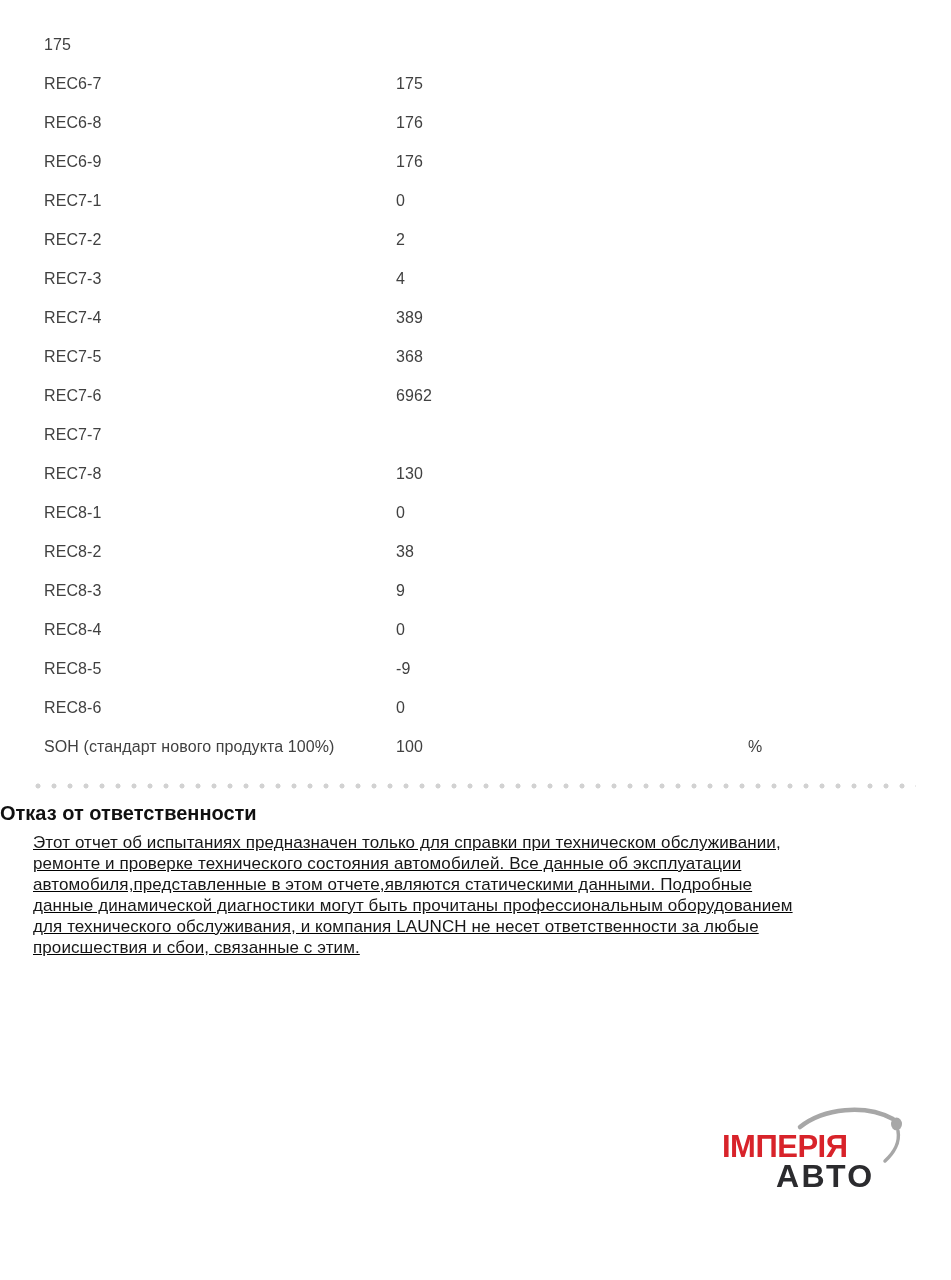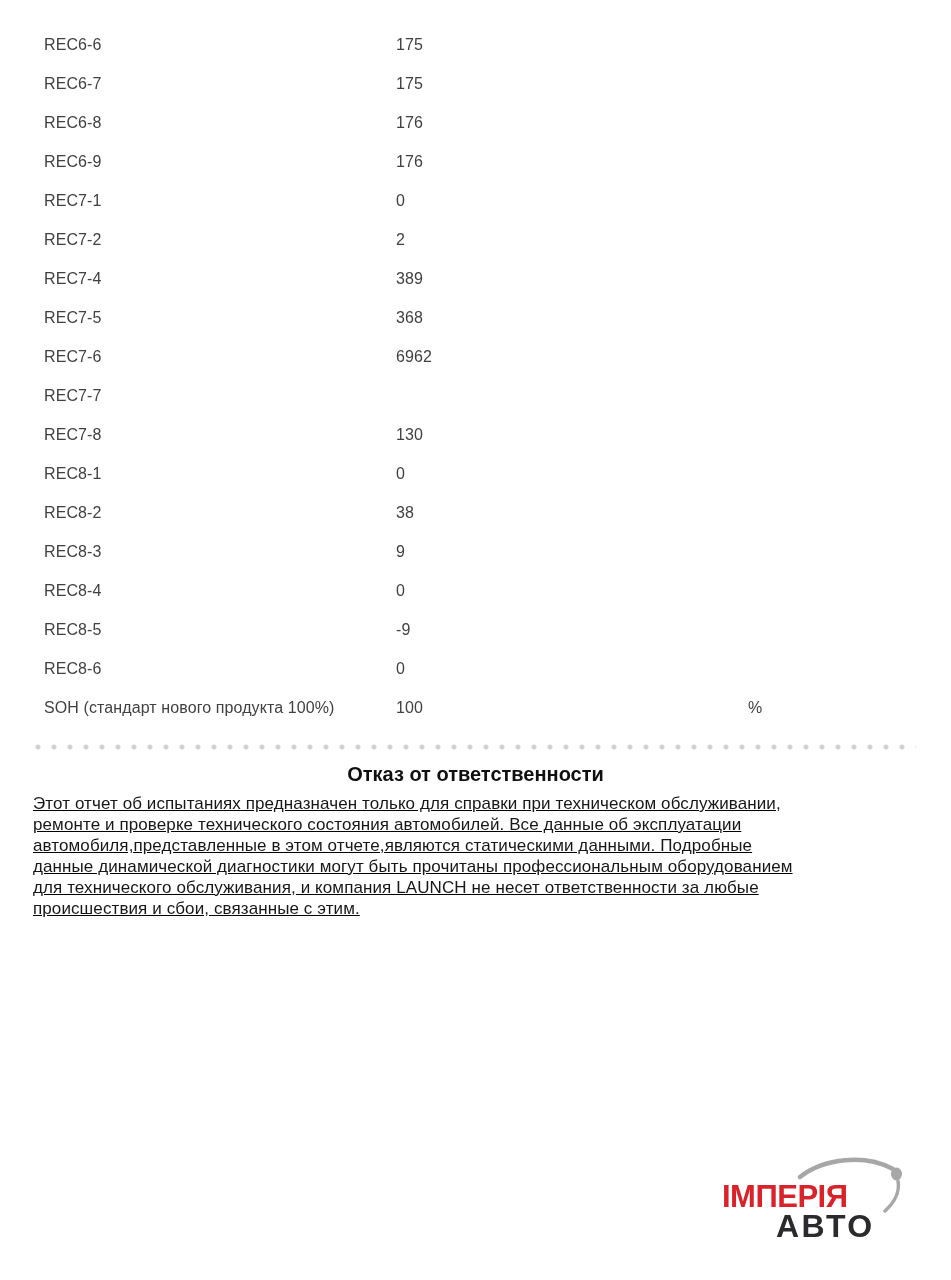--- a/index.html
+++ b/index.html
@@ -34,55 +34,53 @@
     height: 6px;
     margin: 17px 35px 0 35px;
     background-image: radial-gradient(circle at 3px 3px, #d2d2d2 2.1px, rgba(210,210,210,0) 2.9px);
     background-size: 16px 6px;
     background-repeat: repeat-x;
   }
 
   
   .disclaimer-title {
     margin-top: 13px;
-    text-align: center;
     font-size: 20px;
     font-weight: bold;
     color: #101010;
   }
   .disclaimer-body { margin: 7px 30px 0 33px; text-decoration: underline; }
   .disclaimer-body .line {
     font-size: 17px;
     line-height: 21px;
     color: #171717;
     white-space: nowrap;
     letter-spacing: 0.1px;
   }
 
   
   .logo {
     position: absolute;
     left: 688px;
-    top: 1150px;
+    top: 1100px;
     width: 238px;
     height: 96px;
   }
   .logo svg { display: block; width: 238px; height: 96px; }
   .logo-word-top   { font-family: "Liberation Sans", sans-serif; font-weight: bold; font-size: 31px; letter-spacing: -0.5px; }
   .logo-word-bottom{ font-family: "Liberation Sans", sans-serif; font-weight: bold; font-size: 32px; letter-spacing: 2.5px; }
 </style>
 </head>
 <body>
 
 <div class="page">
 
   <div class="rows">
 
   <div class="row">
-        <div class="cell label">REC6-6</div>
         <div class="cell value">175</div>
         <div class="cell unit"></div>
       </div>
       <div class="row">
         <div class="cell label">REC6-7</div>
         <div class="cell value">175</div>
         <div class="cell unit"></div>
       </div>
       <div class="row">
         <div class="cell label">REC6-8</div>
@@ -95,20 +93,25 @@
         <div class="cell unit"></div>
       </div>
       <div class="row">
         <div class="cell label">REC7-1</div>
         <div class="cell value">0</div>
         <div class="cell unit"></div>
       </div>
       <div class="row">
         <div class="cell label">REC7-2</div>
         <div class="cell value">2</div>
+        <div class="cell unit"></div>
+      </div>
+      <div class="row">
+        <div class="cell label">REC7-3</div>
+        <div class="cell value">4</div>
         <div class="cell unit"></div>
       </div>
       <div class="row">
         <div class="cell label">REC7-4</div>
         <div class="cell value">389</div>
         <div class="cell unit"></div>
       </div>
       <div class="row">
         <div class="cell label">REC7-5</div>
         <div class="cell value">368</div>

